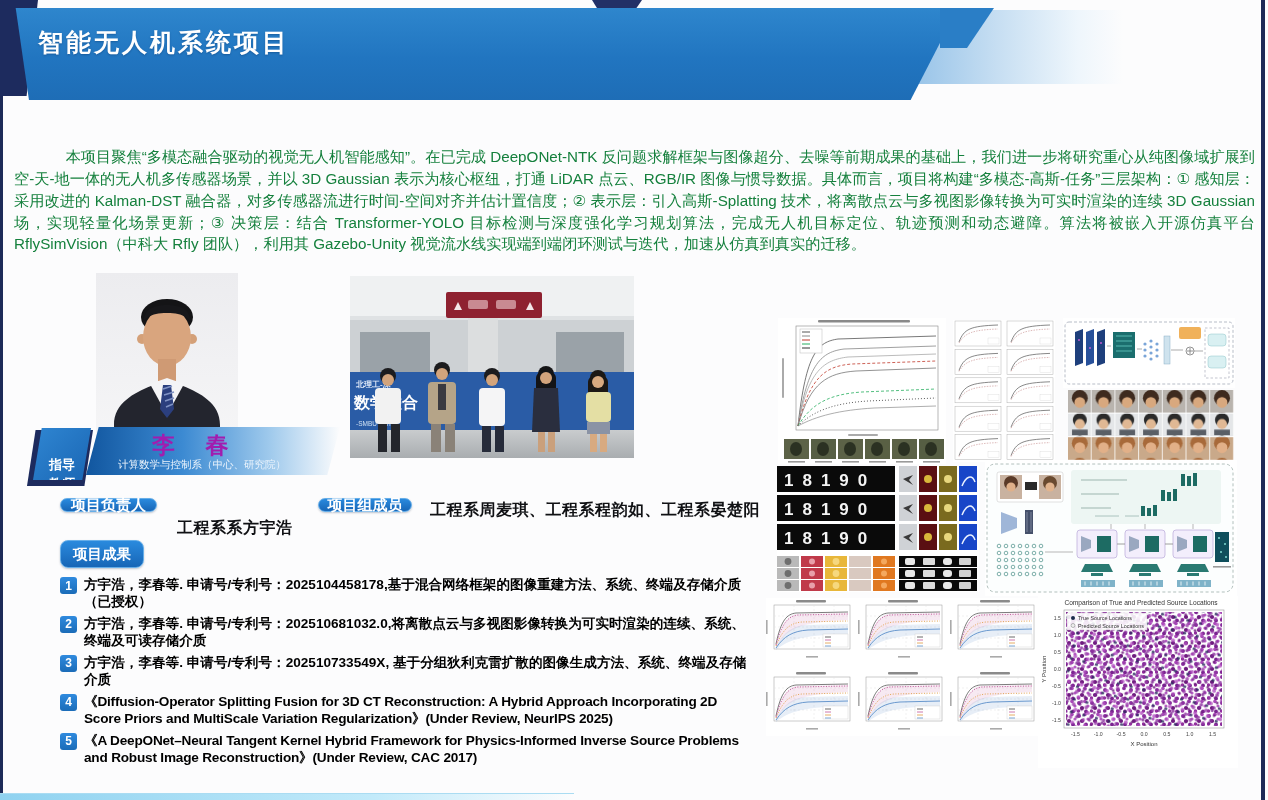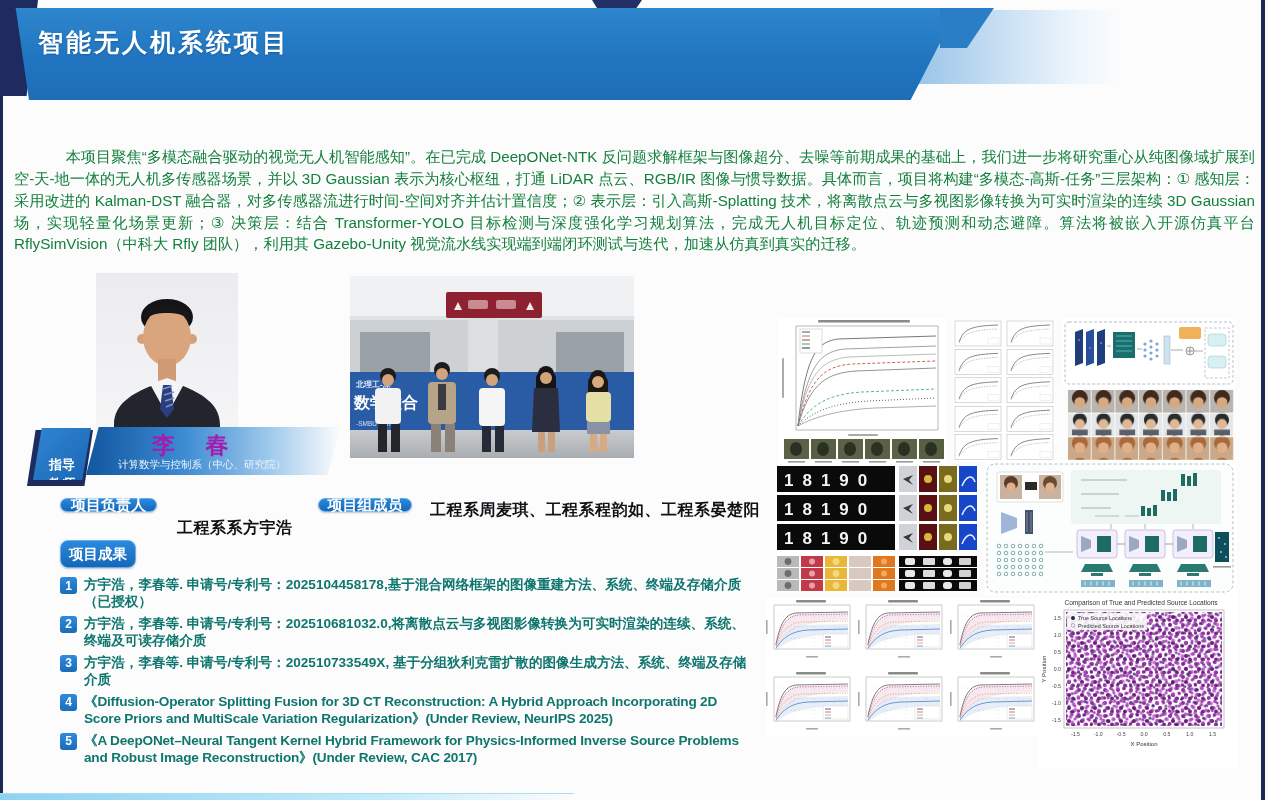--- a/index.html
+++ b/index.html
@@ -35,21 +35,21 @@
   
   .btn{height:14px;border-radius:8px;background:linear-gradient(180deg,#2a8ade,#1766b7);
        border:1px solid #66aee8;color:#fff;font-weight:700;font-size:15px;
        display:flex;align-items:center;justify-content:center;box-shadow:0 1px 2px rgba(0,30,70,.25);box-sizing:border-box;}
   .lbl-strong{font-size:16px;font-weight:700;color:#101114;letter-spacing:.5px;}
   .ach-list{left:60px;top:576px;width:692px;}
   .ach-item{display:flex;margin-bottom:4.4px;}
   .ach-num{width:17px;height:17px;flex:0 0 17px;margin:1px 7px 0 0;border-radius:3px;
            background:linear-gradient(180deg,#2f8ade,#1b6cb8);color:#fff;font-size:12px;font-weight:700;
            display:flex;align-items:center;justify-content:center;}
-  .ach-text{font-size:13.6px;line-height:17.3px;color:#0f766e;font-weight:600;}
+  .ach-text{font-size:13.6px;line-height:17.3px;color:#000000;font-weight:600;}
   
   .bot-strip{left:0;top:793px;width:574px;height:7px;
              background:linear-gradient(90deg,#8fd2f0 0%,#c2eafA 65%,rgba(255,255,255,0) 100%);border-top:1px solid #aadcf2;}
   svg text{font-family:"Liberation Sans","DejaVu Sans",sans-serif;}
 </style>
 </head>
 <body>
 
 <div class="page">
 
@@ -156,21 +156,21 @@
       <rect x="237" y="146" width="23" height="12" fill="#8a93a5"></rect>
       <rect x="240" y="158" width="7" height="18" fill="#d8aa80"></rect>
         <rect x="250" y="158" width="7" height="18" fill="#d8aa80"></rect>
     </g>
   </svg>
 
   <div class="abs btn" style="left:60px;top:498px;width:97px;">项目负责人</div>
   <div class="abs lbl-strong" style="left:177px;top:504px;margin-top:14px;">工程系系方宇浩</div>
   <div class="abs btn" style="left:318px;top:498px;width:94px;border-radius:9px;">项目组成员</div>
   <div class="abs lbl-strong" style="left:430px;top:500px;">工程系周麦琪、工程系程韵如、工程系晏楚阳</div>
-  <div class="abs btn" style="left:60px;top:540px;width:76px;height:28px;font-size:14.5px;">项目成果</div>
+  <div class="abs btn" style="left:60px;top:540px;width:84px;height:28px;font-size:14.5px;">项目成果</div>
 
   <div class="abs ach-list">
     <div class="ach-item">
       <div class="ach-num">1</div>
       <div class="ach-text">方宇浩，李春等. 申请号/专利号：2025104458178,基于混合网络框架的图像重建方法、系统、终端及存储介质（已授权）</div>
     </div>
     <div class="ach-item">
       <div class="ach-num">2</div>
       <div class="ach-text">方宇浩，李春等. 申请号/专利号：202510681032.0,将离散点云与多视图影像转换为可实时渲染的连续、系统、终端及可读存储介质</div>
     </div>

